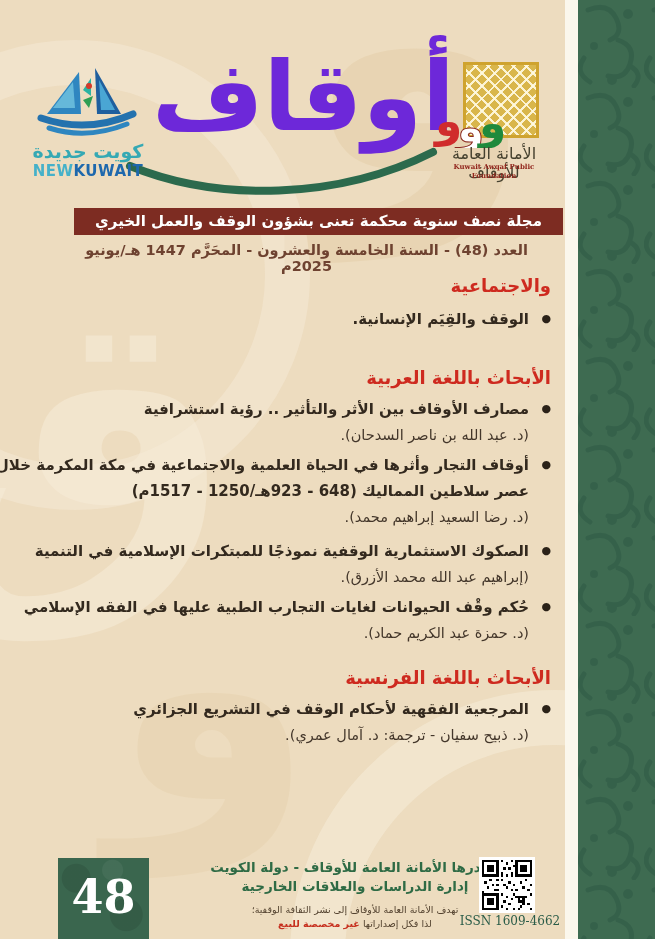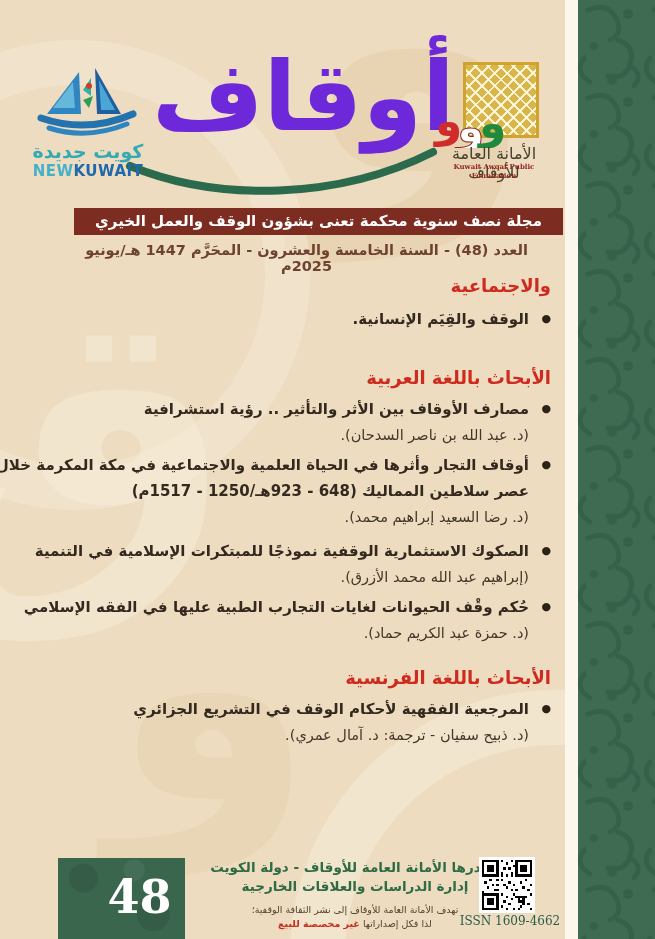--- a/index.html
+++ b/index.html
@@ -52,21 +52,21 @@
           padding-right:22px;white-space:nowrap;}
   .bullet{display:inline-block;width:22px;font-size:11px;vertical-align:2px;color:#2b2218;}
   .mt4{margin-top:4px;} .mt6{margin-top:6px;} .mt8{margin-top:8px;}
   .mt20{margin-top:20px;} .mt22{margin-top:34px;} .mt24{margin-top:24px;}
   
   .issue-box{position:absolute;left:58px;top:858px;width:91px;height:81px;z-index:2;
      background:#3a664e;
      background-image:radial-gradient(circle at 20% 25%, rgba(0,0,0,.10) 0 14px, transparent 15px),
                       radial-gradient(circle at 75% 70%, rgba(0,0,0,.10) 0 16px, transparent 17px),
                       radial-gradient(circle at 60% 15%, rgba(255,255,255,.05) 0 10px, transparent 11px);
-     text-align:center;padding-left:36px;}
+     text-align:center;}
   .issue-num{font-family:"DejaVu Serif",serif;font-weight:bold;font-size:46px;color:#ffffff;
      line-height:78px;}
   .pub{position:absolute;left:205px;top:858px;width:300px;z-index:2;text-align:center;direction:rtl;}
   .pub-main{font-size:13.5px;font-weight:bold;color:#2f6b45;line-height:19px;}
   .pub-note{font-size:9.5px;color:#53422f;line-height:14px;}
   .pub-note .red{color:#c62f1e;font-weight:bold;}
   .note-block{margin-top:7px;}
   .qr{position:absolute;left:479px;top:857px;z-index:2;background:#ffffff;padding:3px;line-height:0;}
   .issn{position:absolute;left:455px;top:914px;width:110px;text-align:center;z-index:2;
         font-family:"DejaVu Serif",serif;font-size:12px;color:#2a5c48;}

